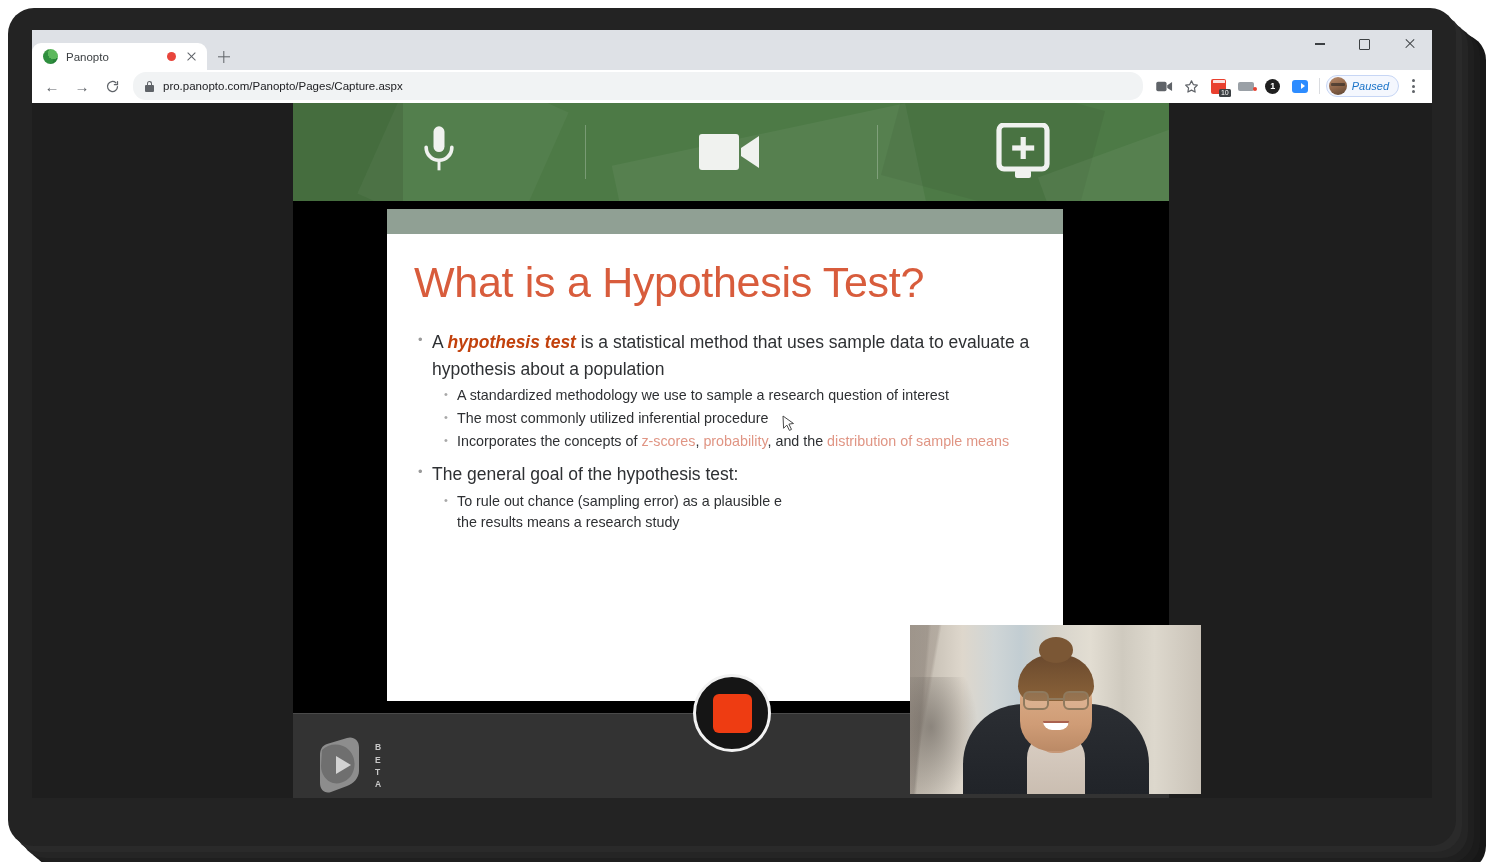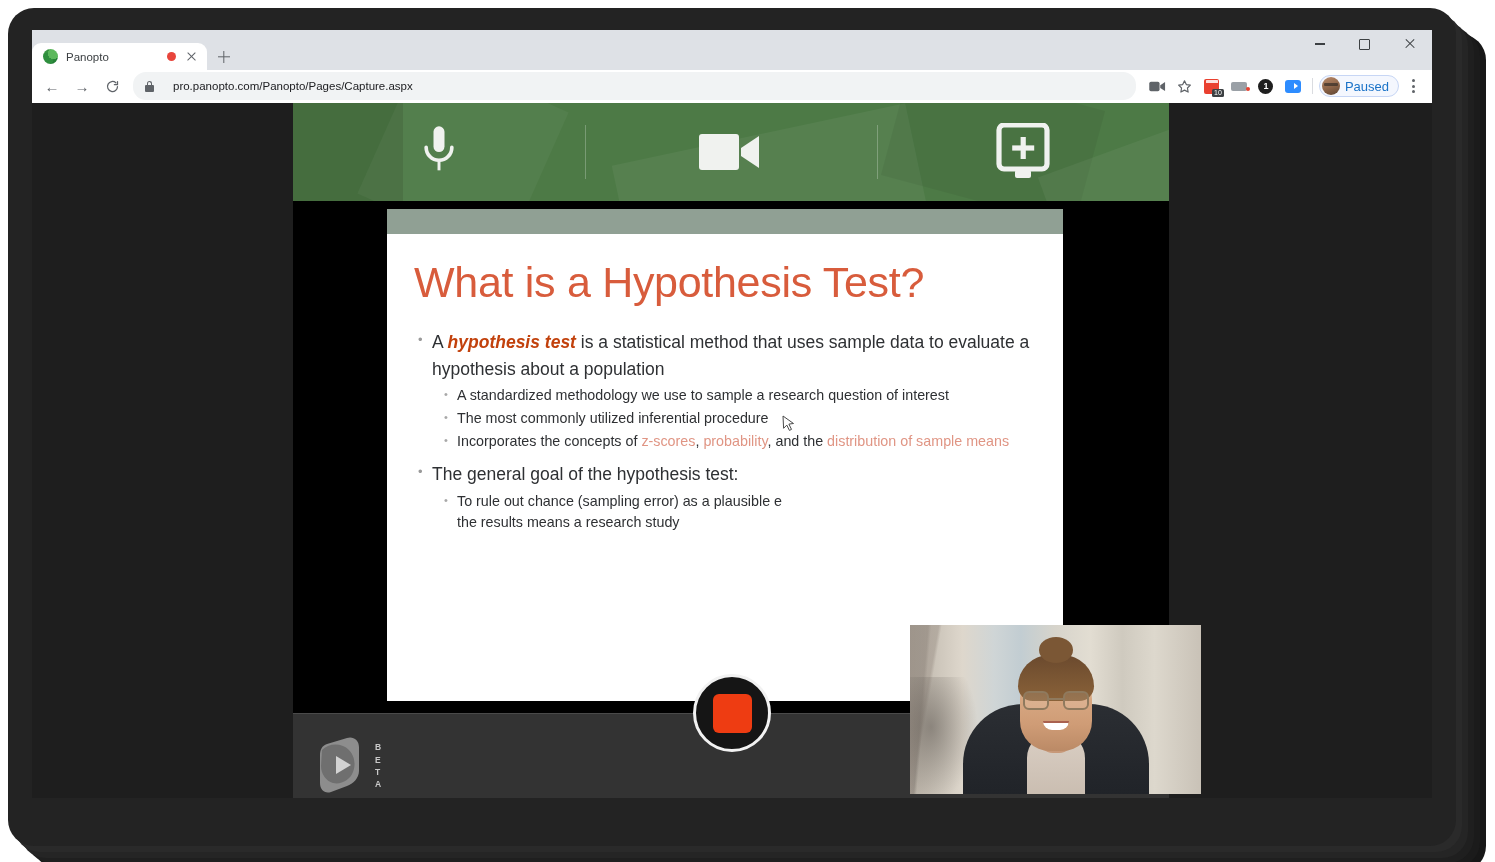--- a/index.html
+++ b/index.html
@@ -147,21 +147,21 @@
   }
   #reload-btn svg { display: block; }
 
   #omnibox {
     flex: 1;
     height: 28px;
     background: #f1f3f4;
     border-radius: 13px;
     display: flex; align-items: center;
     padding: 0 12px;
-    gap: 19px;
+    gap: 9px;
     margin: 0 7px 0 5px;
   }
   #lock-icon { width: 9px; height: 11px; position: relative; flex: 0 0 9px; }
   #lock-icon .body {
     position: absolute; bottom: 0; left: 0;
     width: 9px; height: 6.5px;
     background: #5f6368; border-radius: 1px;
   }
   #lock-icon .shackle {
     position: absolute; top: 0; left: 2px;
@@ -263,21 +263,21 @@
     position: relative; overflow: hidden;
     flex: 0 0 18px;
   }
   #profile-avatar::after {
     content: ""; position: absolute;
     left: 2px; top: 6px; width: 14px; height: 3px;
     background: rgba(30,30,30,.55);
     border-radius: 1px;
   }
   #profile-label {
-    font-size: 13px; color: #1a73c8;
+    font-size: 11px; color: #1a73c8; font-style: italic;
   }
 
   #menu-dots {
     width: 26px; height: 26px;
     display: flex; flex-direction: column;
     align-items: center; justify-content: center;
     gap: 2.2px; flex: 0 0 26px;
   }
   #menu-dots i {
     width: 3px; height: 3px;

